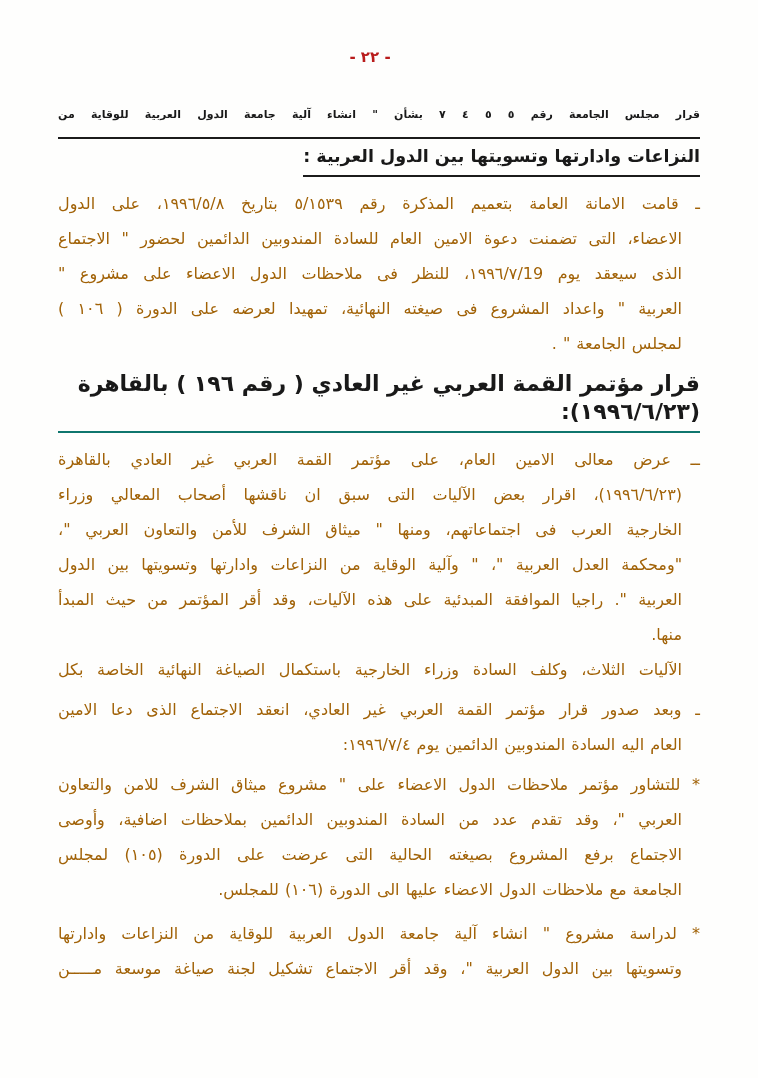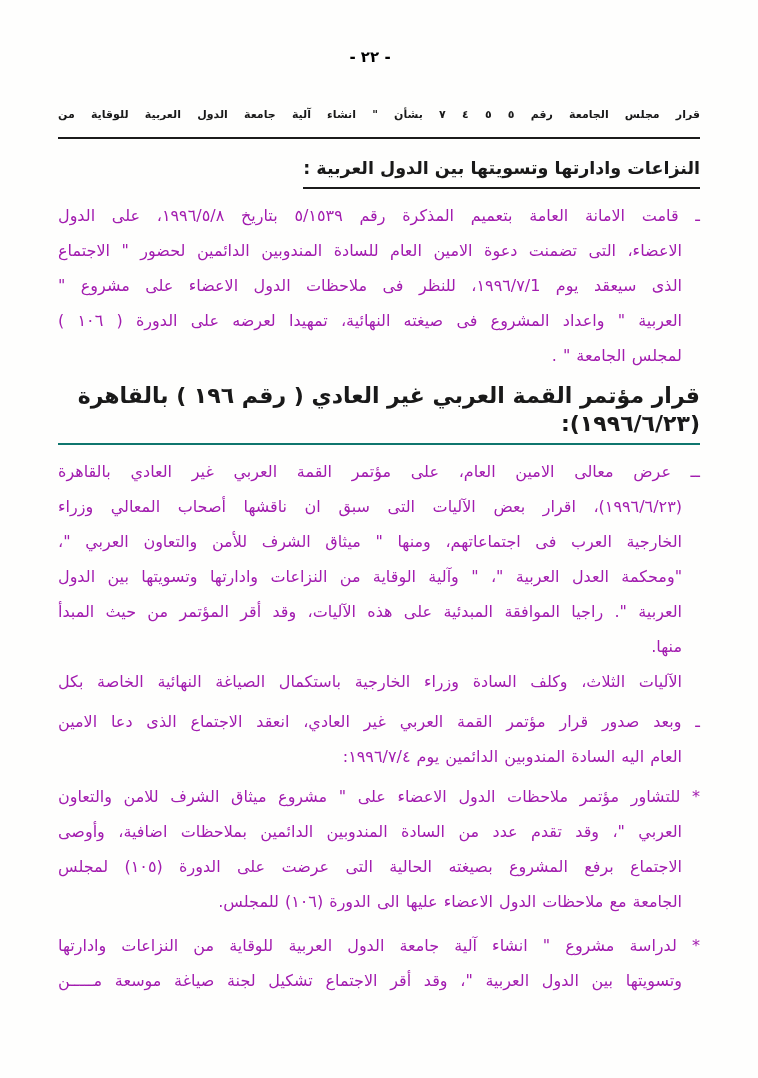--- a/index.html
+++ b/index.html
@@ -16,41 +16,41 @@
     overflow: hidden;
   }
   .page-number {
     position: absolute;
     top: 48px; left: 0;
     width: 740px;
     text-align: center;
     font-size: 15px;
     font-weight: bold;
     letter-spacing: 2px;
-    color: #000000;
+    color: #b91c1c;
   }
   .content {
     position: absolute;
     top: 88px; left: 58px;
     width: 642px;
     direction: rtl;
   }
   
   .title-l1 {
     font-size: 11px;
     font-weight: bold;
     line-height: 30px;
     text-align: justify;
     text-align-last: justify;
     padding-bottom: 7px;
     border-bottom: 2px solid #1b1b1b;
   }
   .title-l2-wrap {
     text-align: right;
-    margin-top: 14px;
+    margin-top: 2px;
   }
   .title-l2 {
     display: inline-block;
     font-size: 17.5px;
     font-weight: bold;
     line-height: 30px;
     padding-bottom: 4px;
     border-bottom: 2px solid #1b1b1b;
   }
   
@@ -64,21 +64,21 @@
     font-weight: bold;
     line-height: 28px;
     padding-bottom: 5px;
     border-bottom: 2px solid #0f766e;
   }
   
   .para {
     margin-top: 9px;
     padding-right: 18px;   
     font-size: 16px;
-    color: #a21caf;
+    color: #a16207;
   }
   .para.tight { margin-top: 5px; }
   .tline {
     line-height: 35px;
     text-align: justify;
     text-align-last: justify;
     word-spacing: 1px;
   }
   .tline.first { margin-right: -18px; } 
   .tline.short { text-align-last: right; }
@@ -96,21 +96,21 @@
     <header class="title-block">
       <div class="title-l1">قرار مجلس الجامعة رقم ٥ ٥ ٤ ٧ بشأن " انشاء آلية جامعة الدول العربية للوقاية من</div>
       <div class="title-l2-wrap">
         <span class="title-l2">النزاعات وادارتها وتسويتها بين الدول العربية :</span>
       </div>
     </header>
 
     <div class="para">
         <div class="tline first">ـ قامت الامانة العامة بتعميم المذكرة رقم ٥/١٥٣٩ بتاريخ ١٩٩٦/٥/٨، على الدول</div>
         <div class="tline">الاعضاء، التى تضمنت دعوة الامين العام للسادة المندوبين الدائمين لحضور " الاجتماع</div>
-        <div class="tline">الذى سيعقد يوم ١٩٩٦/٧/1، للنظر فى ملاحظات الدول الاعضاء على مشروع "</div>
+        <div class="tline">الذى سيعقد يوم ١٩٩٦/٧/19، للنظر فى ملاحظات الدول الاعضاء على مشروع "</div>
         <div class="tline">العربية " واعداد المشروع فى صيغته النهائية، تمهيدا لعرضه على الدورة ( ١٠٦ )</div>
         <div class="tline short">لمجلس الجامعة " .</div>
       </div>
 
     <div class="h2wrap">
       <span class="h2">قرار مؤتمر القمة العربي غير العادي ( رقم ١٩٦ ) بالقاهرة (١٩٩٦/٦/٢٣):</span>
     </div>
 
     <div class="para">
         <div class="tline first">ــ عرض معالى الامين العام، على مؤتمر القمة العربي غير العادي بالقاهرة</div>

